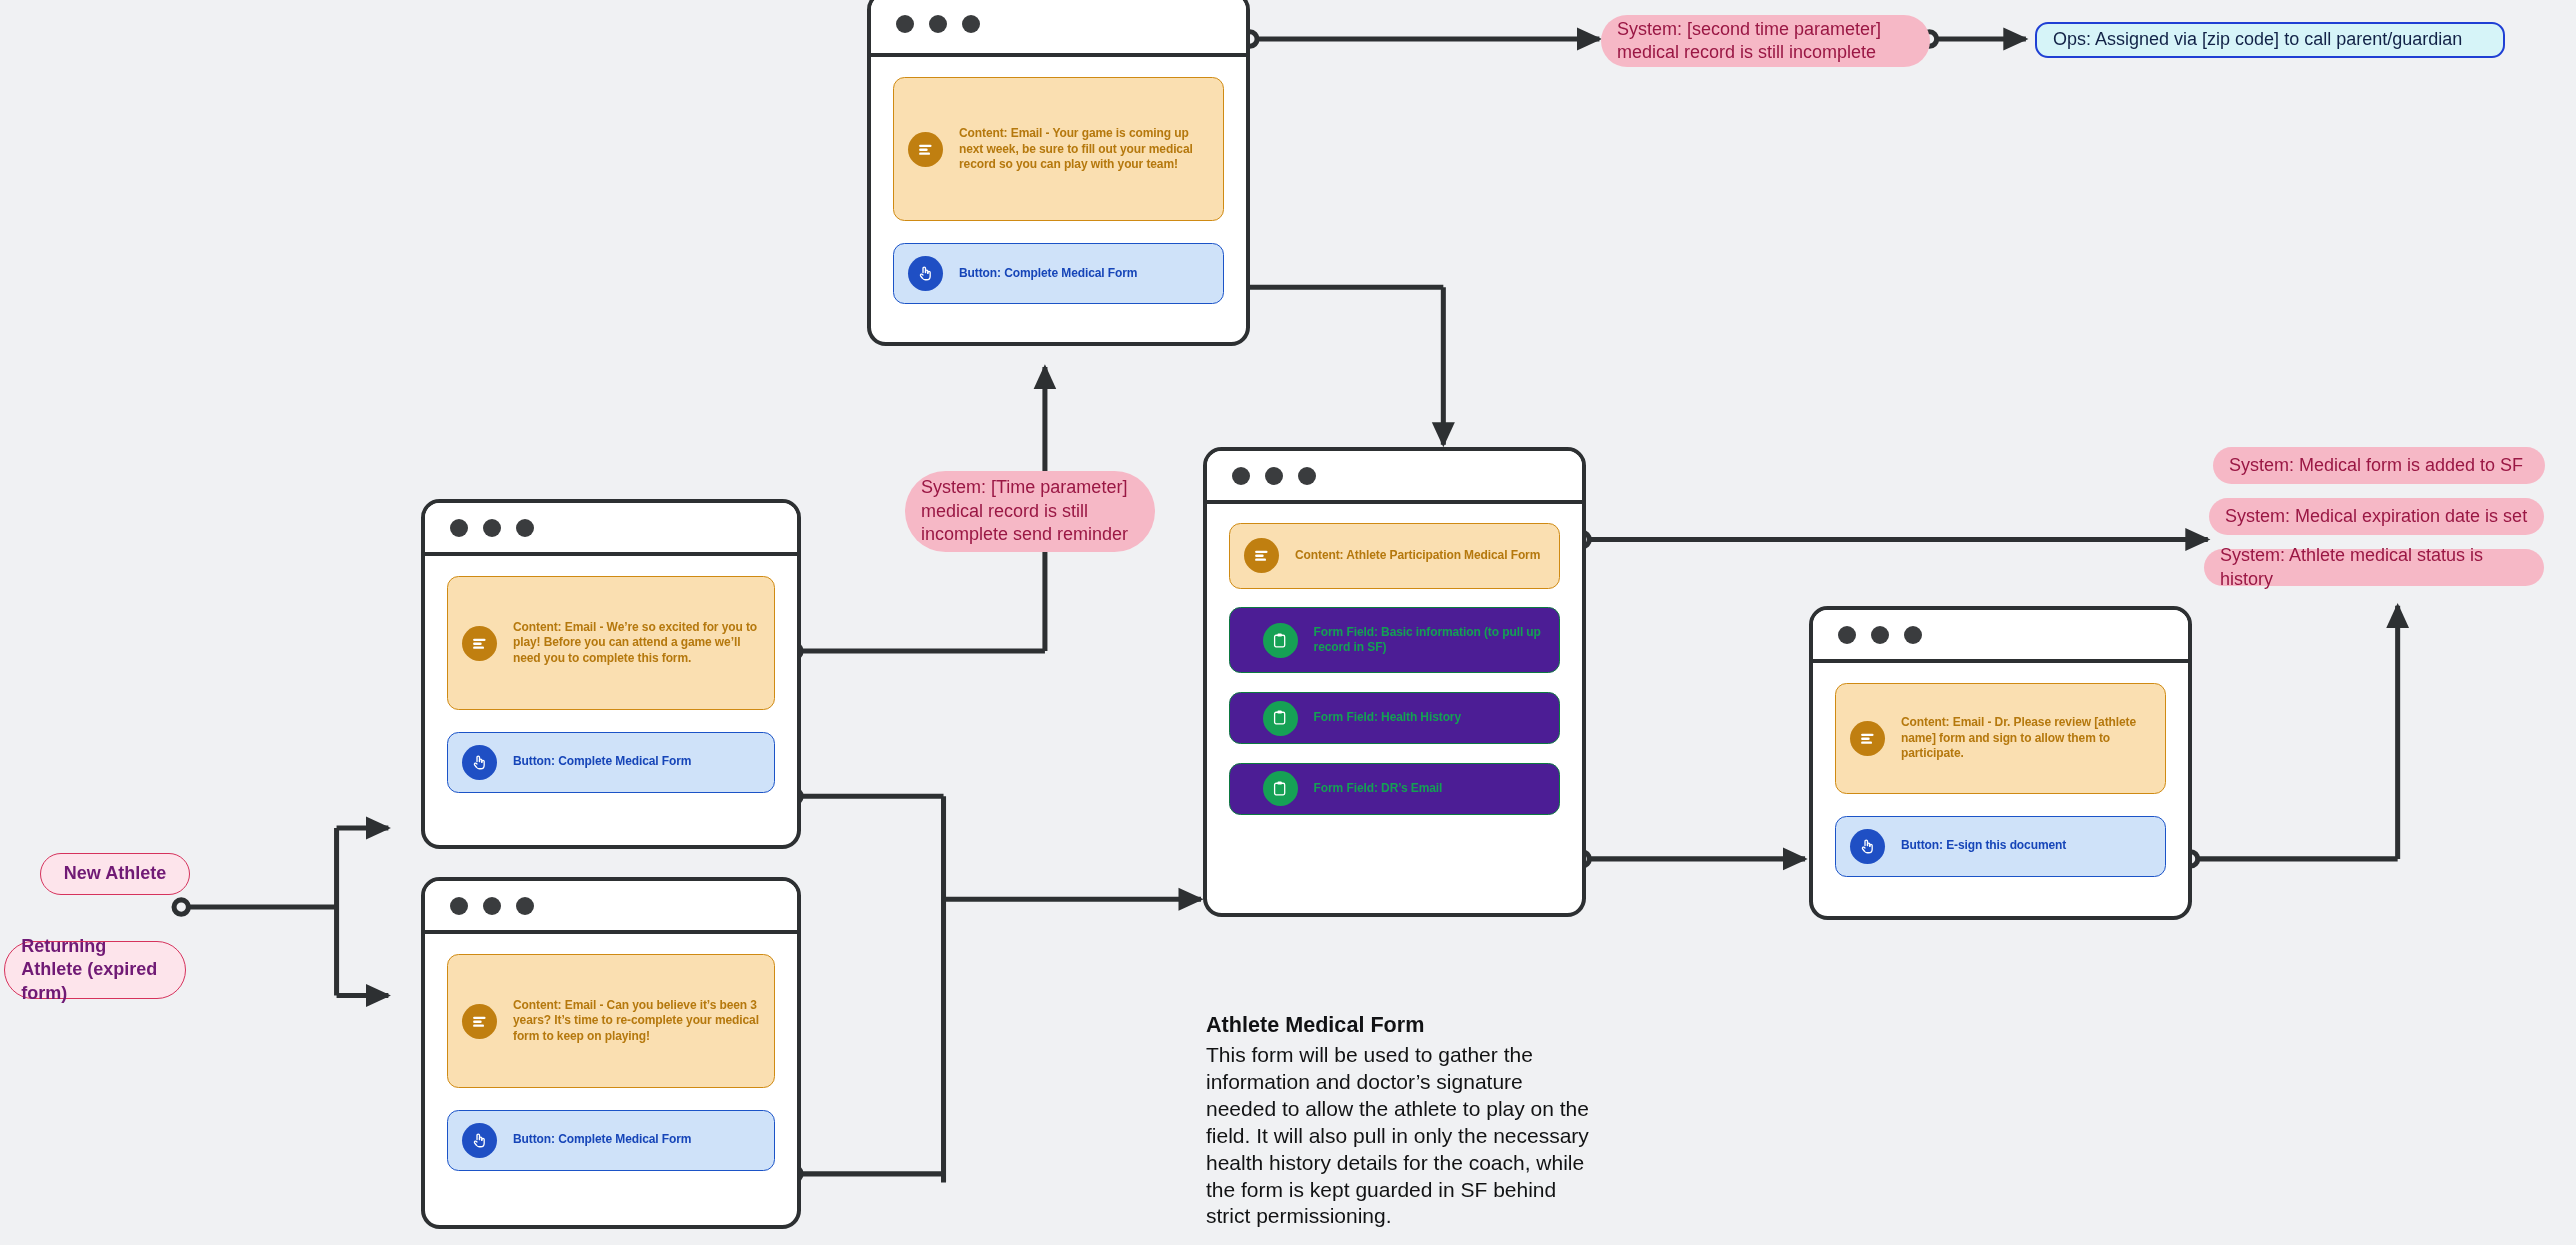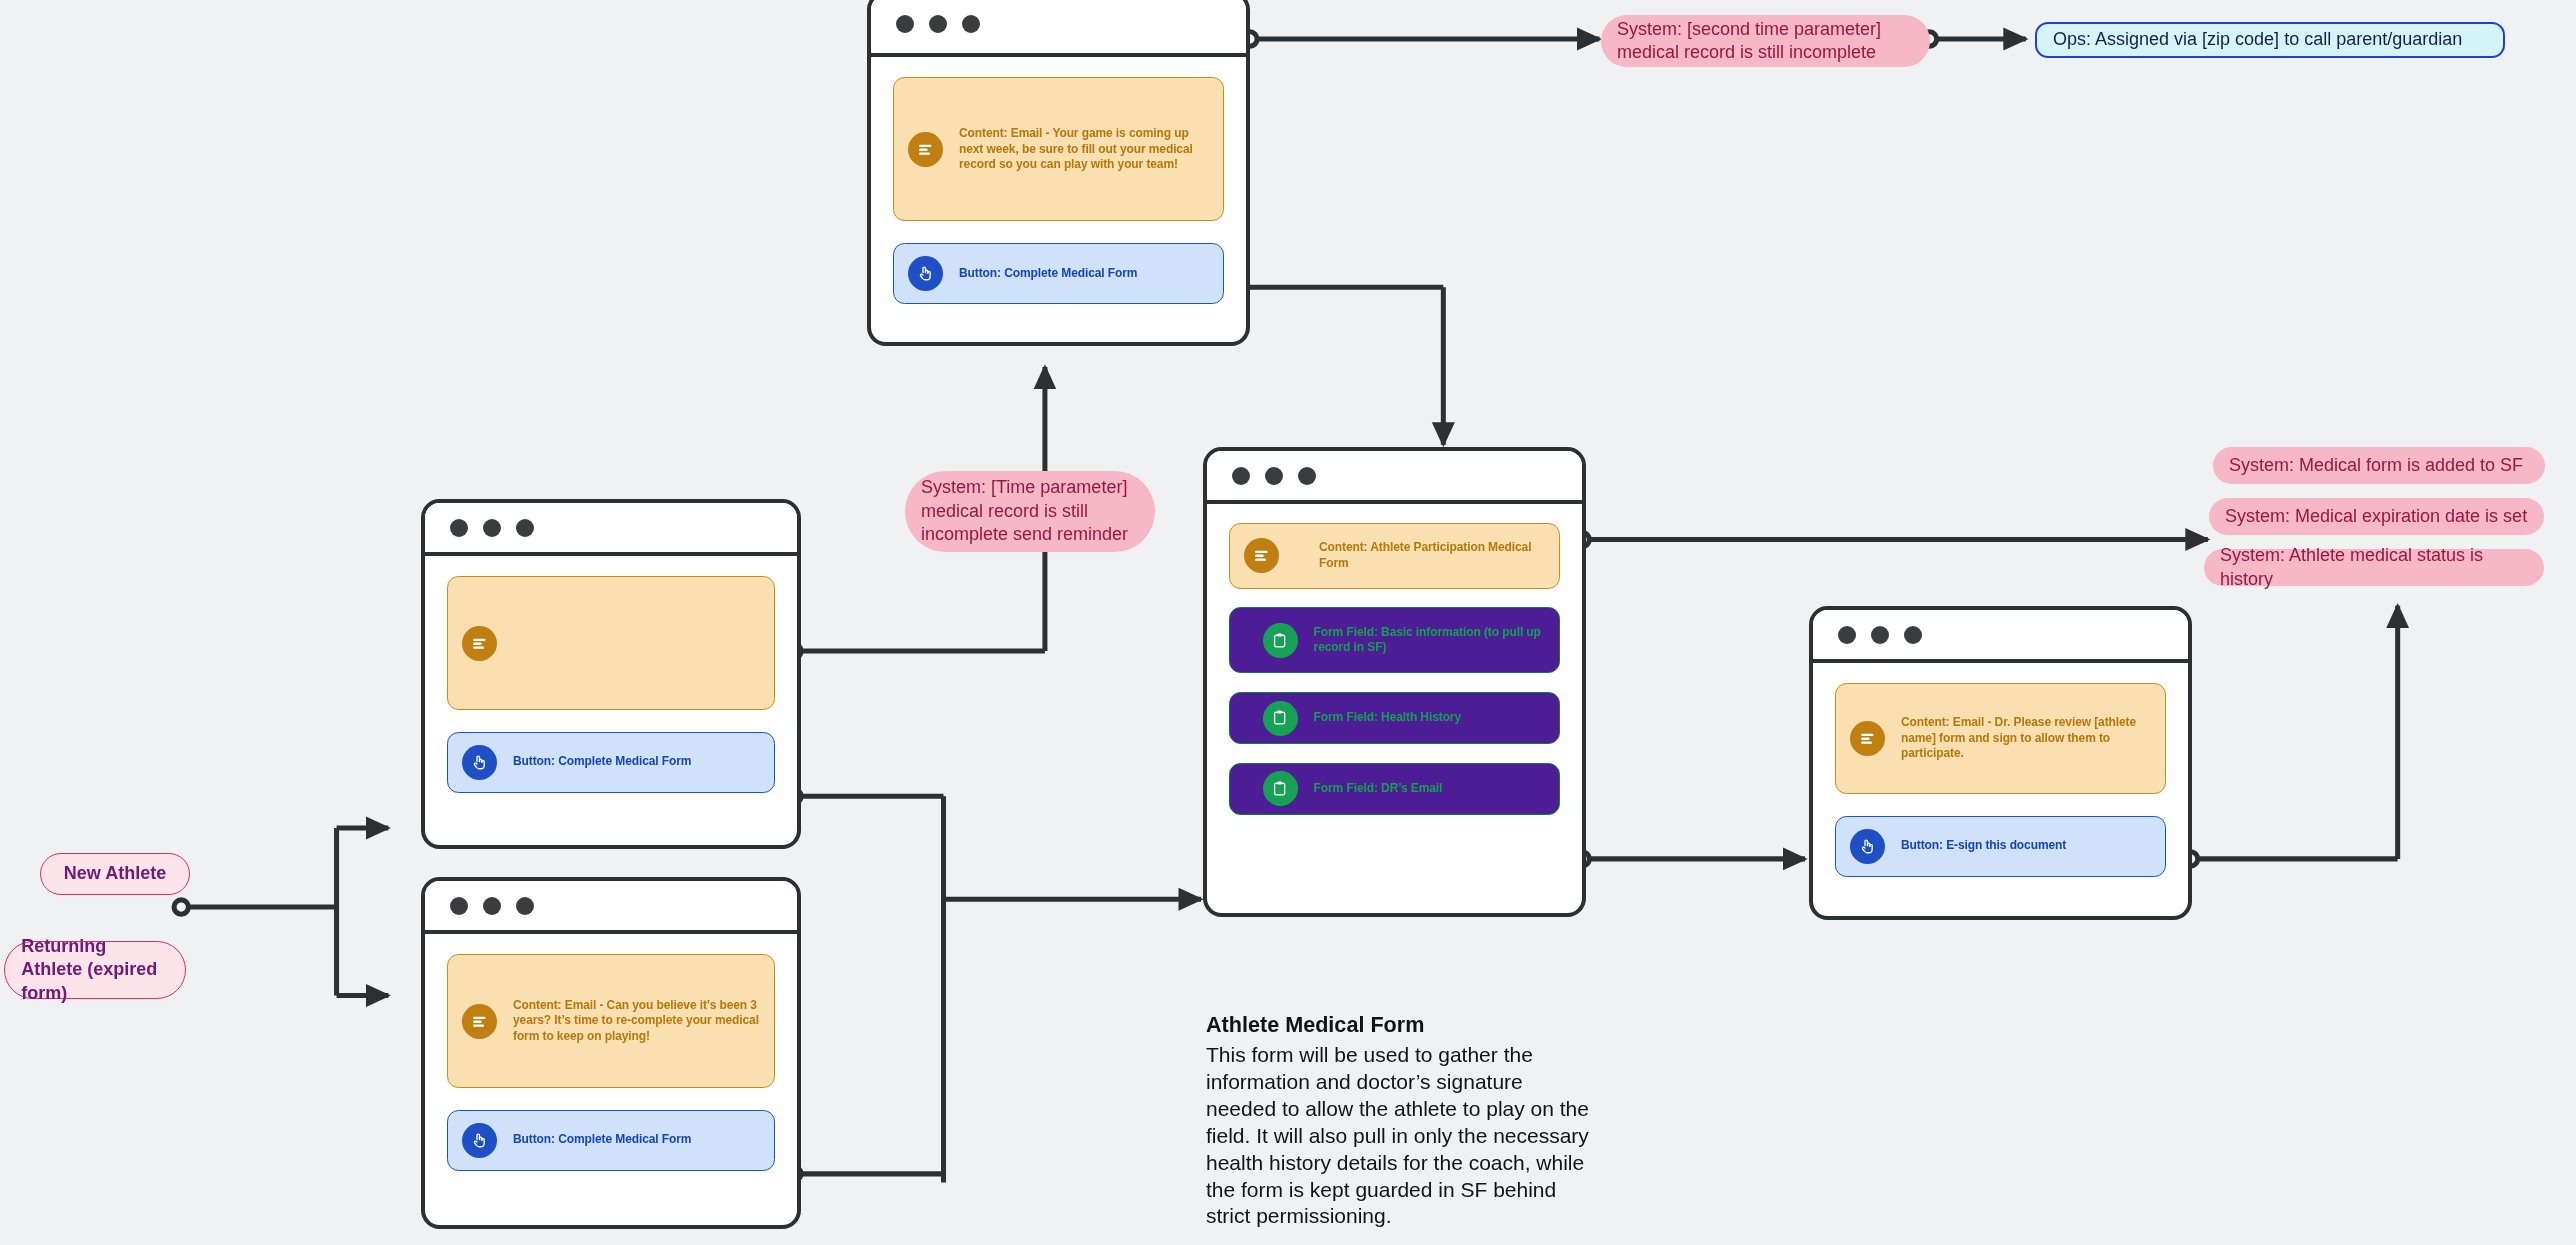--- a/index.html
+++ b/index.html
@@ -197,20 +197,21 @@
     </div>
     <div class="win-body">
       <div class="card content" style="height:134px;">
         <span class="ic">
           <svg class="icn" width="18.7" height="18.7" viewBox="0 0 24 24" fill="#fff">
             <rect x="4" y="6" width="16" height="3" rx="1.5"></rect>
             <rect x="4" y="11" width="11" height="3" rx="1.5"></rect>
             <rect x="4" y="16" width="14" height="3" rx="1.5"></rect>
           </svg>
         </span>
+        <span class="tx">Content: Email - We’re so excited for you to play! Before you can attend a game we’ll need you to complete this form.</span>
       </div>
       <div class="card button" style="height:61px;">
         <span class="ic">
           <svg class="icn" width="18.7" height="18.7" viewBox="0 0 24 24" fill="none" stroke="#fff" stroke-width="1.7" stroke-linecap="round" stroke-linejoin="round">
             <path d="M9 11V5.6a1.6 1.6 0 1 1 3.2 0V11"></path>
             <path d="M12.2 11V9.4a1.5 1.5 0 0 1 3 0V12"></path>
             <path d="M15.2 12v-1a1.5 1.5 0 0 1 3 0v4.6c0 2.6-1.9 4.6-4.5 4.6h-2c-1.6 0-2.6-.7-3.4-1.9L6 15.4c-.6-.9-.3-1.9.6-2.3.7-.3 1.5-.1 2 .5l.4.6"></path>
           </svg>
         </span>
         <span class="tx">Button: Complete Medical Form</span>
@@ -278,21 +279,21 @@
     </div>
   </div>
 
   <div class="win" style="left:1203px;top:447px;width:383px;height:470px;">
     <div class="win-bar">
       <span class="dot"></span>
       <span class="dot"></span>
       <span class="dot"></span>
     </div>
     <div class="win-body" style="padding-top:18.7px;">
-      <div class="card content" style="height:66px;margin-bottom:18.7px;gap:24px;">
+      <div class="card content" style="height:66px;margin-bottom:18.7px;">
         <span class="ic">
           <svg class="icn" width="18.7" height="18.7" viewBox="0 0 24 24" fill="#fff">
             <rect x="4" y="6" width="16" height="3" rx="1.5"></rect>
             <rect x="4" y="11" width="11" height="3" rx="1.5"></rect>
             <rect x="4" y="16" width="14" height="3" rx="1.5"></rect>
           </svg>
         </span>
         <span class="tx">Content: Athlete Participation Medical Form</span>
       </div>
 

